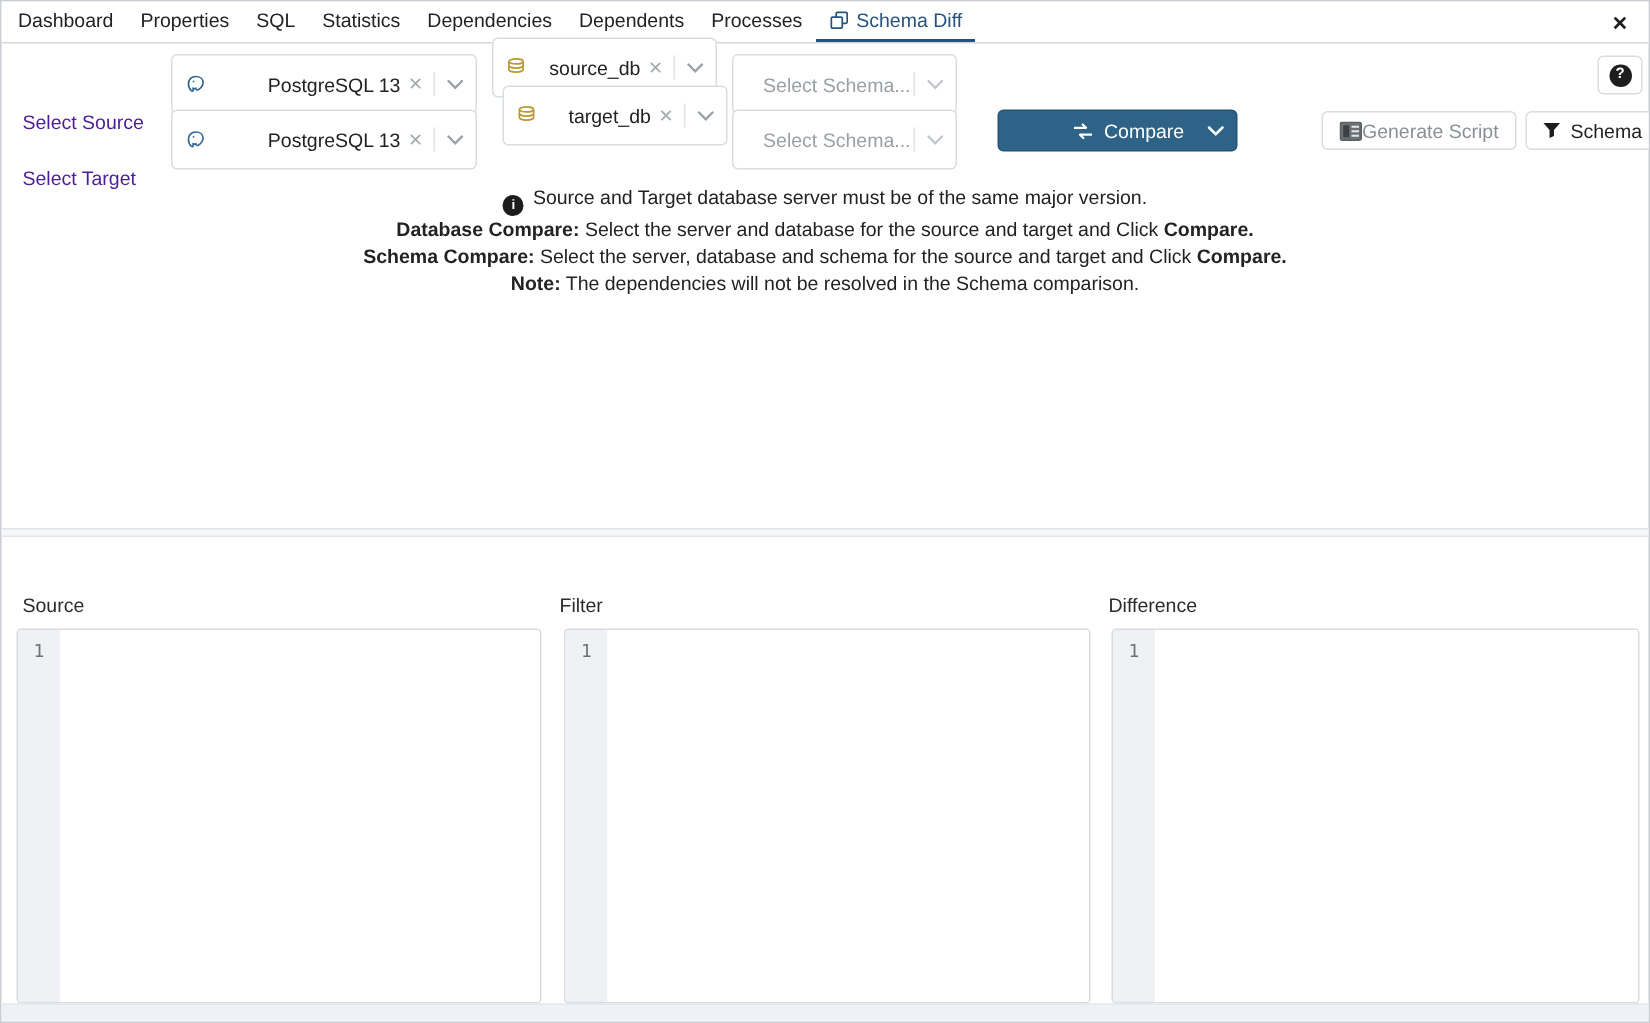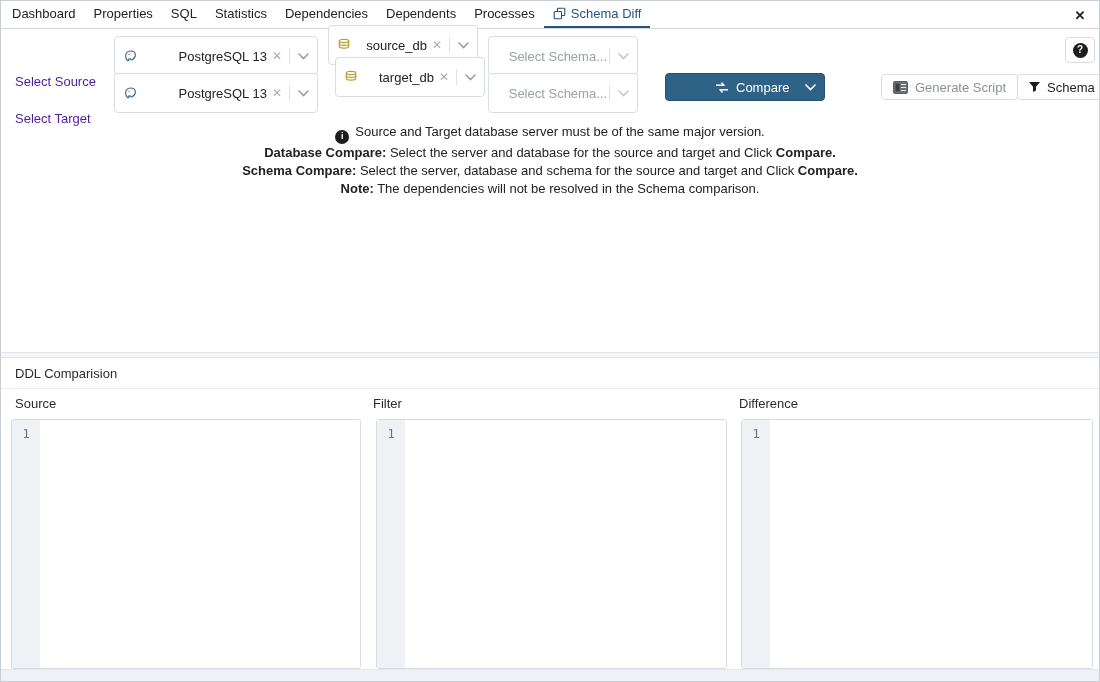--- a/index.html
+++ b/index.html
@@ -50,21 +50,21 @@
   }
   .btn-compare .seg-main { display: flex; align-items: center; gap: 7px; padding: 0 10px; }
   .btn-compare .seg-caret {
     display: flex; align-items: center; padding: 0 8px 0 6px; height: 100%;
   }
   .btn-outline {
     position: absolute; top: 73px; height: 26px; background: #fff;
     border: 1px solid #d9dce0; border-radius: 4px;
     display: flex; align-items: center; cursor: pointer;
   }
-  .btn-genscript { left: 880px; padding: 12px 11px; gap: 7px; color: #8b9096; }
+  .btn-genscript { left: 880px; padding: 12px 11px; color: #8b9096; }
   .btn-filtergroup { left: 1016px; padding: 0; color: #222; }
   .btn-filtergroup .seg-filter { display: flex; align-items: center; gap: 6px; padding: 0 10px; height: 100%; }
   .btn-filtergroup .seg-divider { width: 1px; height: 100%; background: #d9dce0; }
   .btn-filtergroup .seg-caret { display: flex; align-items: center; padding: 0 7px; height: 100%; }
   .btn-help {
     position: absolute; left: 1064px; top: 36px; width: 30px; height: 26px;
     border: 1px solid #d9dce0; border-radius: 4px; background: #fff;
     display: flex; align-items: center; justify-content: center; cursor: pointer;
   }
   .circle-glyph {
@@ -307,21 +307,20 @@
     </div>
     <div>
       <span class="b">Schema Compare:</span><span> Select the server, database and schema for the source and target and Click </span><span class="b">Compare.</span>
     </div>
     <div>
       <span class="b">Note:</span><span> The dependencies will not be resolved in the Schema comparison.</span>
     </div>
   </div>
 
   <div class="splitter"></div>
-  <div class="ddl-header">DDL Comparision</div>
 
   <div class="col-header" style="left:14px;">Source</div>
   <div class="col-header" style="left:372px;">Filter</div>
   <div class="col-header" style="left:738px;">Difference</div>
 
   <div class="editor" style="left:10px; width:350px;">
     <div class="gutter">
       <div>1</div>
     </div>
     <div class="editor-body"></div>

